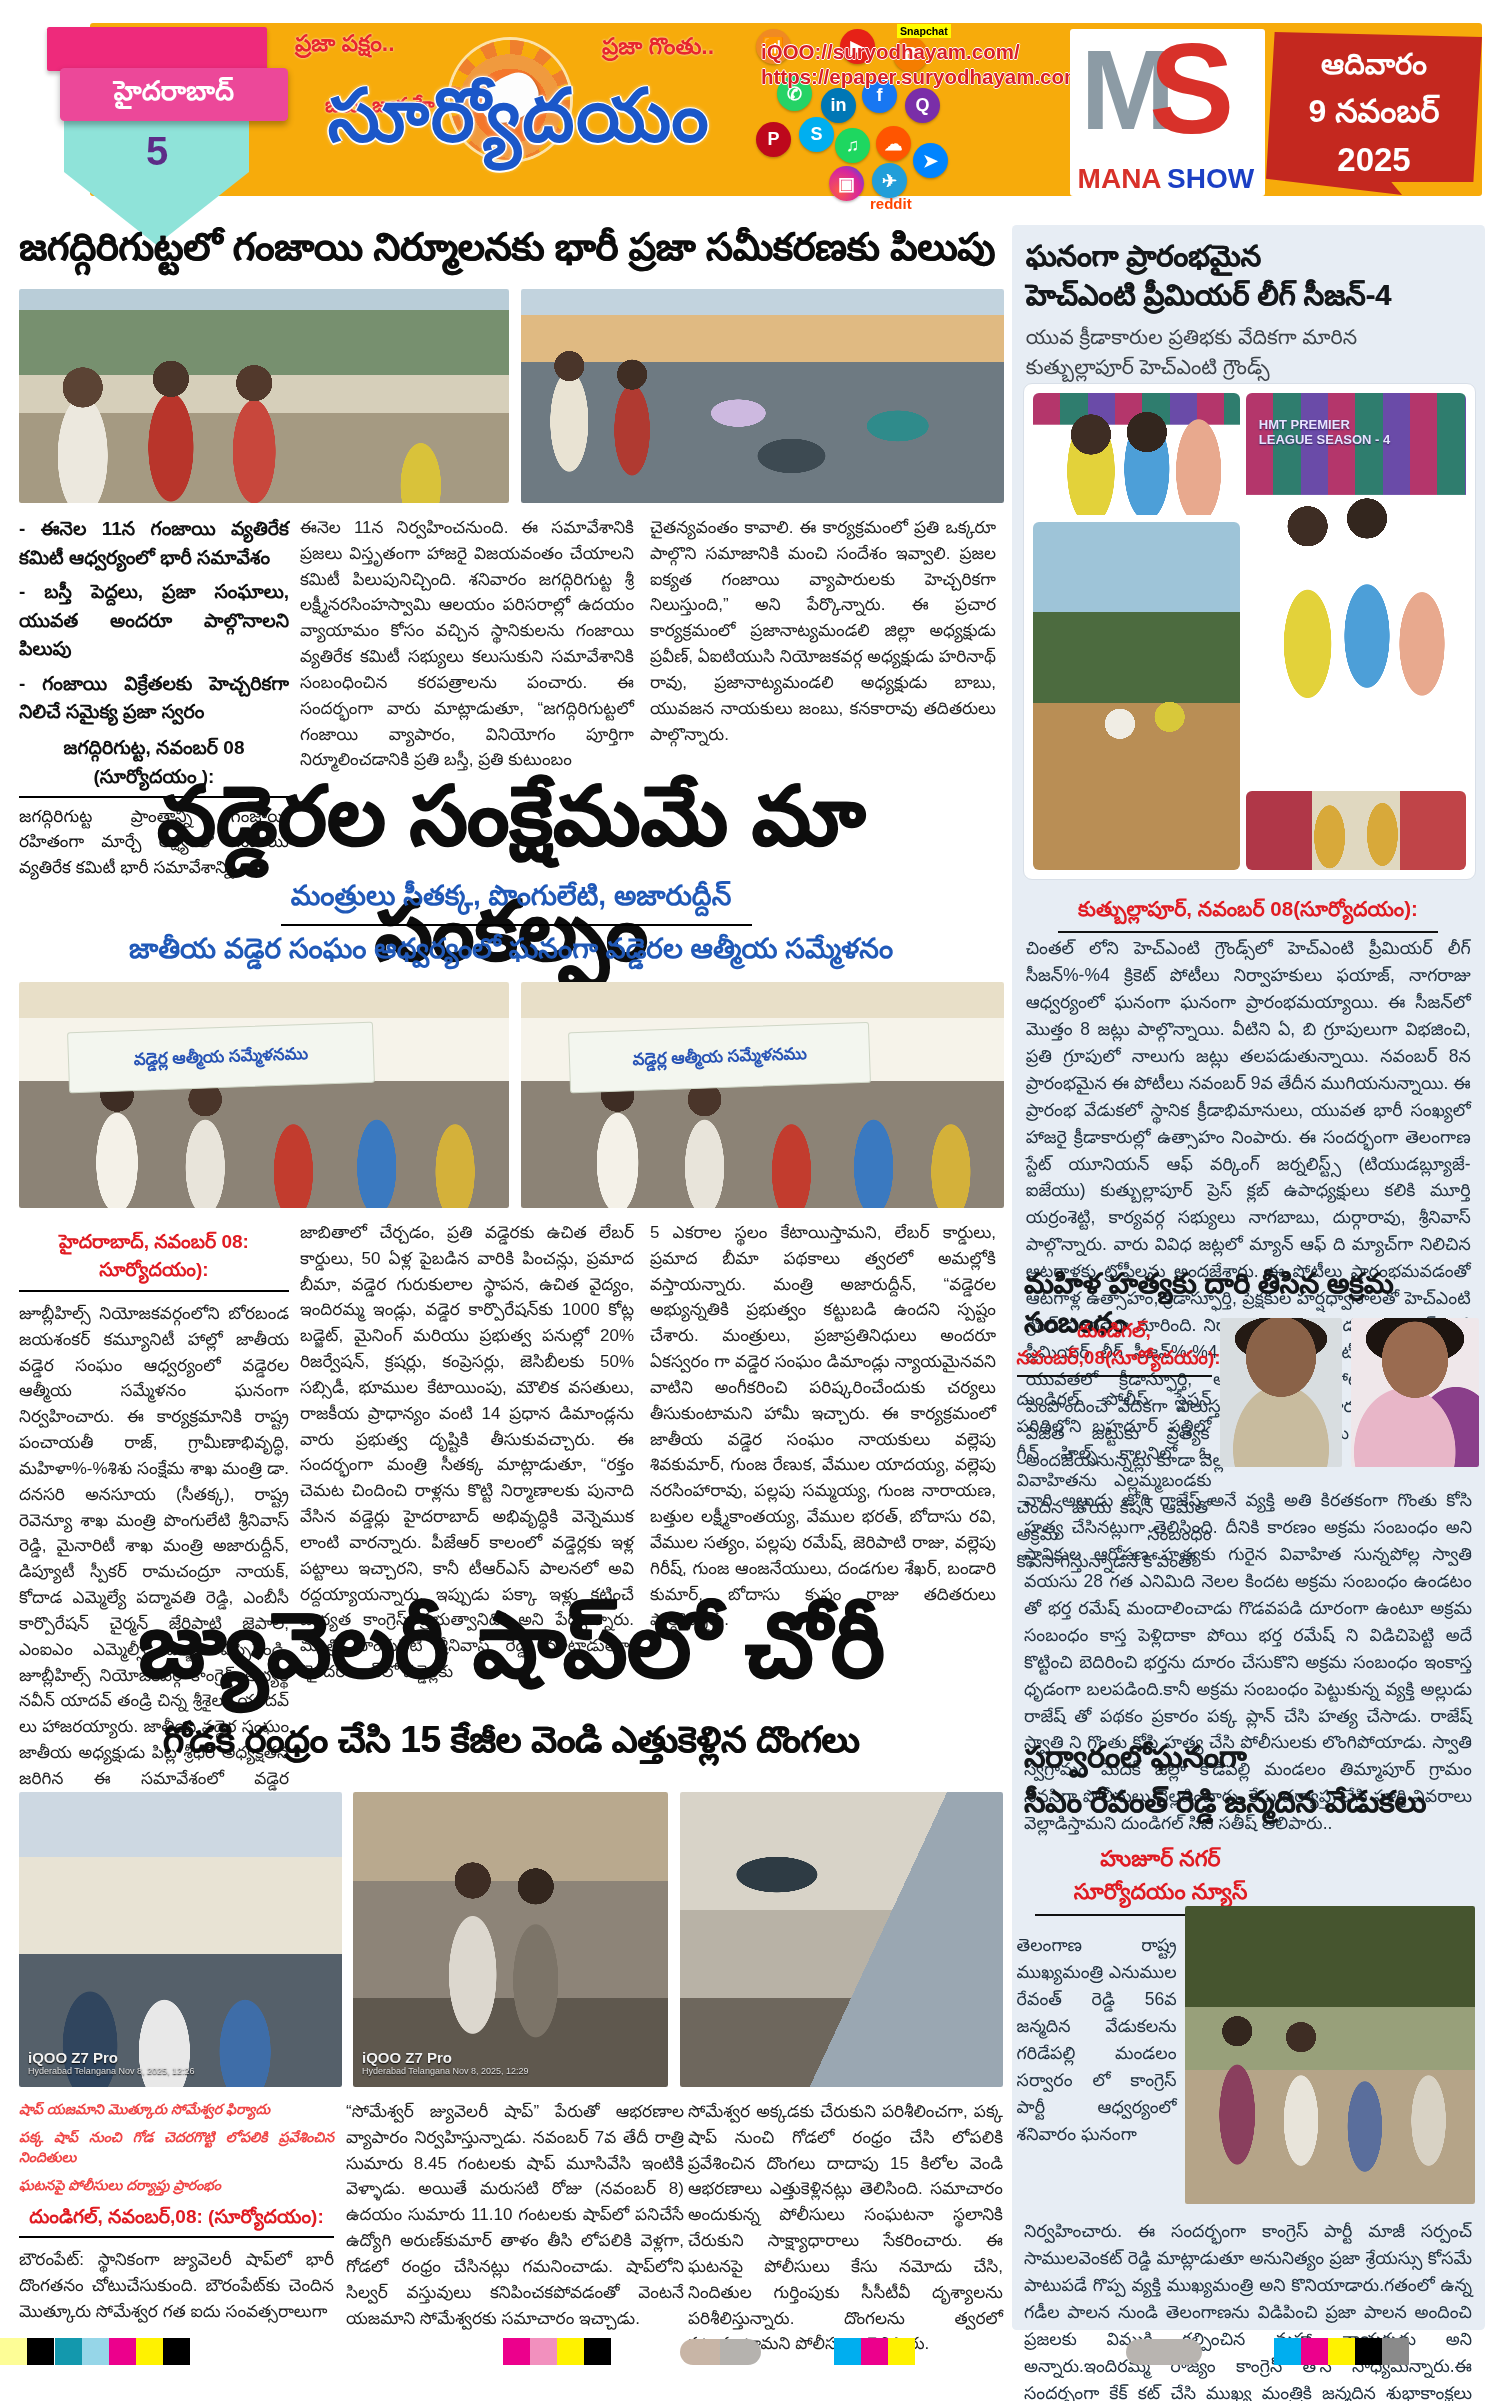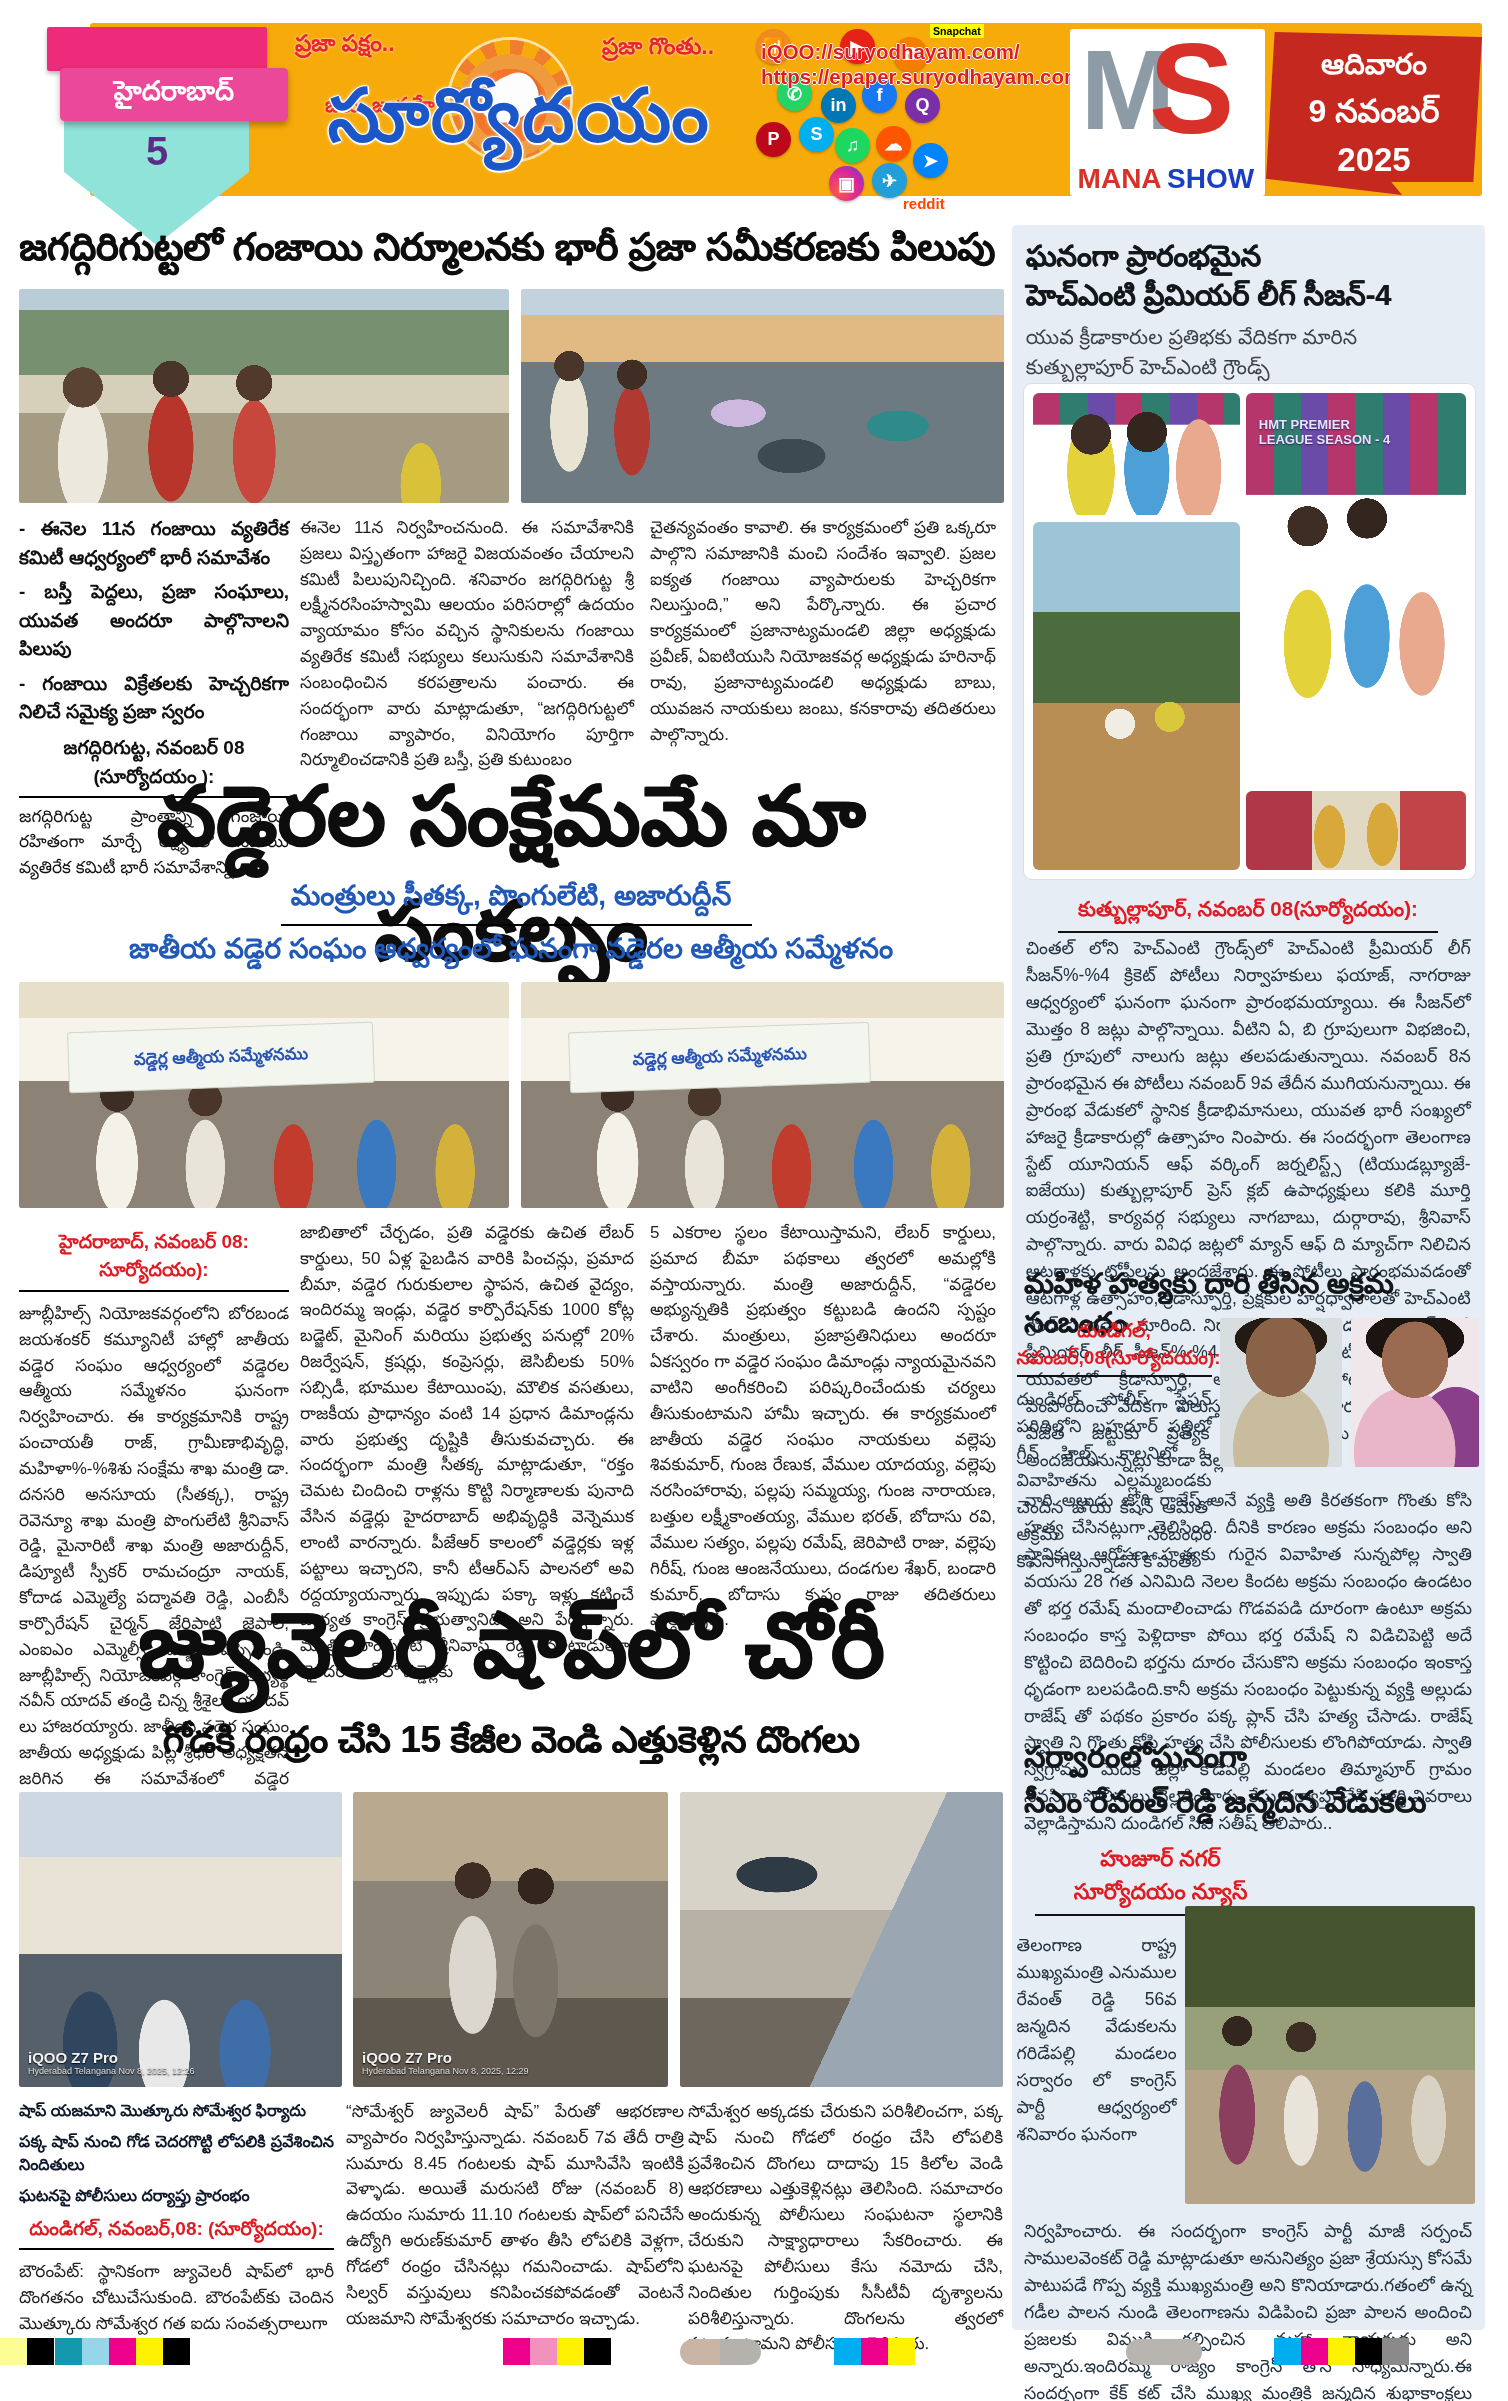--- a/index.html
+++ b/index.html
@@ -24,21 +24,21 @@
        background:radial-gradient(circle at 50% 55%,#f4762a 0 42%,#f09a3e 42% 58%,transparent 58%),
                   repeating-conic-gradient(#ef7f2d 0 14deg,#F7AB0B 14deg 30deg);
        box-shadow:0 0 0 3px rgba(255,255,255,.65);}
   .dove{position:absolute;left:30px;top:35px;width:59px;height:46px;background:#fdfdfd;
         border-radius:70% 30% 60% 40%/60% 50% 50% 40%;transform:rotate(-14deg);box-shadow:1.5px 1.5px 2.3px rgba(0,0,0,.2);}
   .mast-title{left:268px;top:73px;width:502px;text-align:center;color:#1B57C9;font-size:74px;font-weight:bold;
               text-shadow:-1.5px 0 0 #fff,1.5px 0 0 #fff,0 -1.5px 0 #fff,0 2.3px 0 #fff,0 0 4.6px #fff;letter-spacing:1.5px;}
   .social{left:756px;top:29px;width:194px;height:166px;}
   .soc{position:absolute;width:35px;height:35px;border-radius:50%;display:flex;align-items:center;justify-content:center;
        color:#fff;font-size:18px;font-weight:bold;box-shadow:0 1.5px 2.3px rgba(0,0,0,.25);}
-  .soc-label{position:absolute;font-size:15px;font-weight:bold;margin-left:33px;}
+  .soc-label{position:absolute;font-size:15px;font-weight:bold;}
   .urls{left:761px;top:40px;width:350px;}
   .url-line{color:#D81F26;font-size:20.5px;font-weight:bold;line-height:1.2;
             text-shadow:-0.8px 0 0 #fff,0.8px 0 0 #fff,0 -0.8px 0 #fff,0 0.8px 0 #fff;}
   .manashow{left:1070px;top:29px;width:195px;height:167px;background:#fff;border-radius:3px;}
   .ms-m{position:absolute;left:10.6px;top:-4.6px;font-size:114px;font-weight:bold;color:#8C9BA5;}
   .ms-s{position:absolute;left:79px;top:-13.7px;font-size:128px;font-weight:bold;color:#D8312A;}
   .ms-word1{position:absolute;left:7.6px;bottom:1.5px;font-size:28px;font-weight:bold;color:#D8312A;}
   .ms-word2{position:absolute;left:97px;bottom:1.5px;font-size:28px;font-weight:bold;color:#1B3FC4;}
   .date-ribbon{left:1266px;top:32px;width:216px;height:163px;background:#C4281F;
                clip-path:polygon(4% 0,100% 3%,96% 92%,58% 92%,63% 100%,0 90%);
@@ -63,21 +63,21 @@
   .a2-rule{left:281px;top:924px;width:471px;height:2.3px;background:#000;}
   .a2-sub2{left:19px;top:933px;width:984px;}
   .banner{position:absolute;left:10%;top:20%;width:62%;height:26%;background:#f3f6ef;border:1.5px solid #cfd6c6;
           border-radius:3px;color:#2753b5;font-weight:bold;font-size:16.7px;display:flex;align-items:center;
           justify-content:center;transform:rotate(-2deg);text-align:center;line-height:1.1;}
 
   
   .a3-headline{left:19px;top:1594px;width:984px;text-align:center;font-size:90px;}
   .a3-sub{left:19px;top:1719px;width:984px;text-align:center;font-size:36px;font-weight:bold;color:#0d0d0d;
           text-shadow:0.8px 0 0 #0d0d0d;}
-  .leadline{font-size:16px;font-weight:bold;color:#0f172a;line-height:1.45;margin-bottom:7.6px;}
+  .leadline{font-size:14px;font-weight:bold;color:#ef4444;line-height:1.45;margin-bottom:7.6px;font-style:italic;}
   .wm{position:absolute;left:9px;bottom:10.6px;color:#f2f2f2;font-weight:bold;font-size:15px;text-shadow:0 0.8px 1.5px #000;}
   .wm small{display:block;font-size:9px;font-weight:normal;color:#e0e0e0;}
 
   
   .panel{left:1012px;top:225px;width:473px;height:2105px;background:#E7EDF4;border-radius:4.6px;}
   .panel .in{position:absolute;}
   .hmt-head{left:13.7px;top:12px;width:445px;font-size:29px;font-weight:bold;color:#15181b;line-height:1.35;
             text-shadow:0.5px 0 0 #15181b;}
   .hmt-sub{left:13.7px;top:97px;width:445px;font-size:20.5px;color:#3c4248;line-height:1.45;}
   .collage{left:10.6px;top:158px;width:451px;height:495px;background:#fff;border-radius:9px;border:0.8px solid #d8dfe8;}

